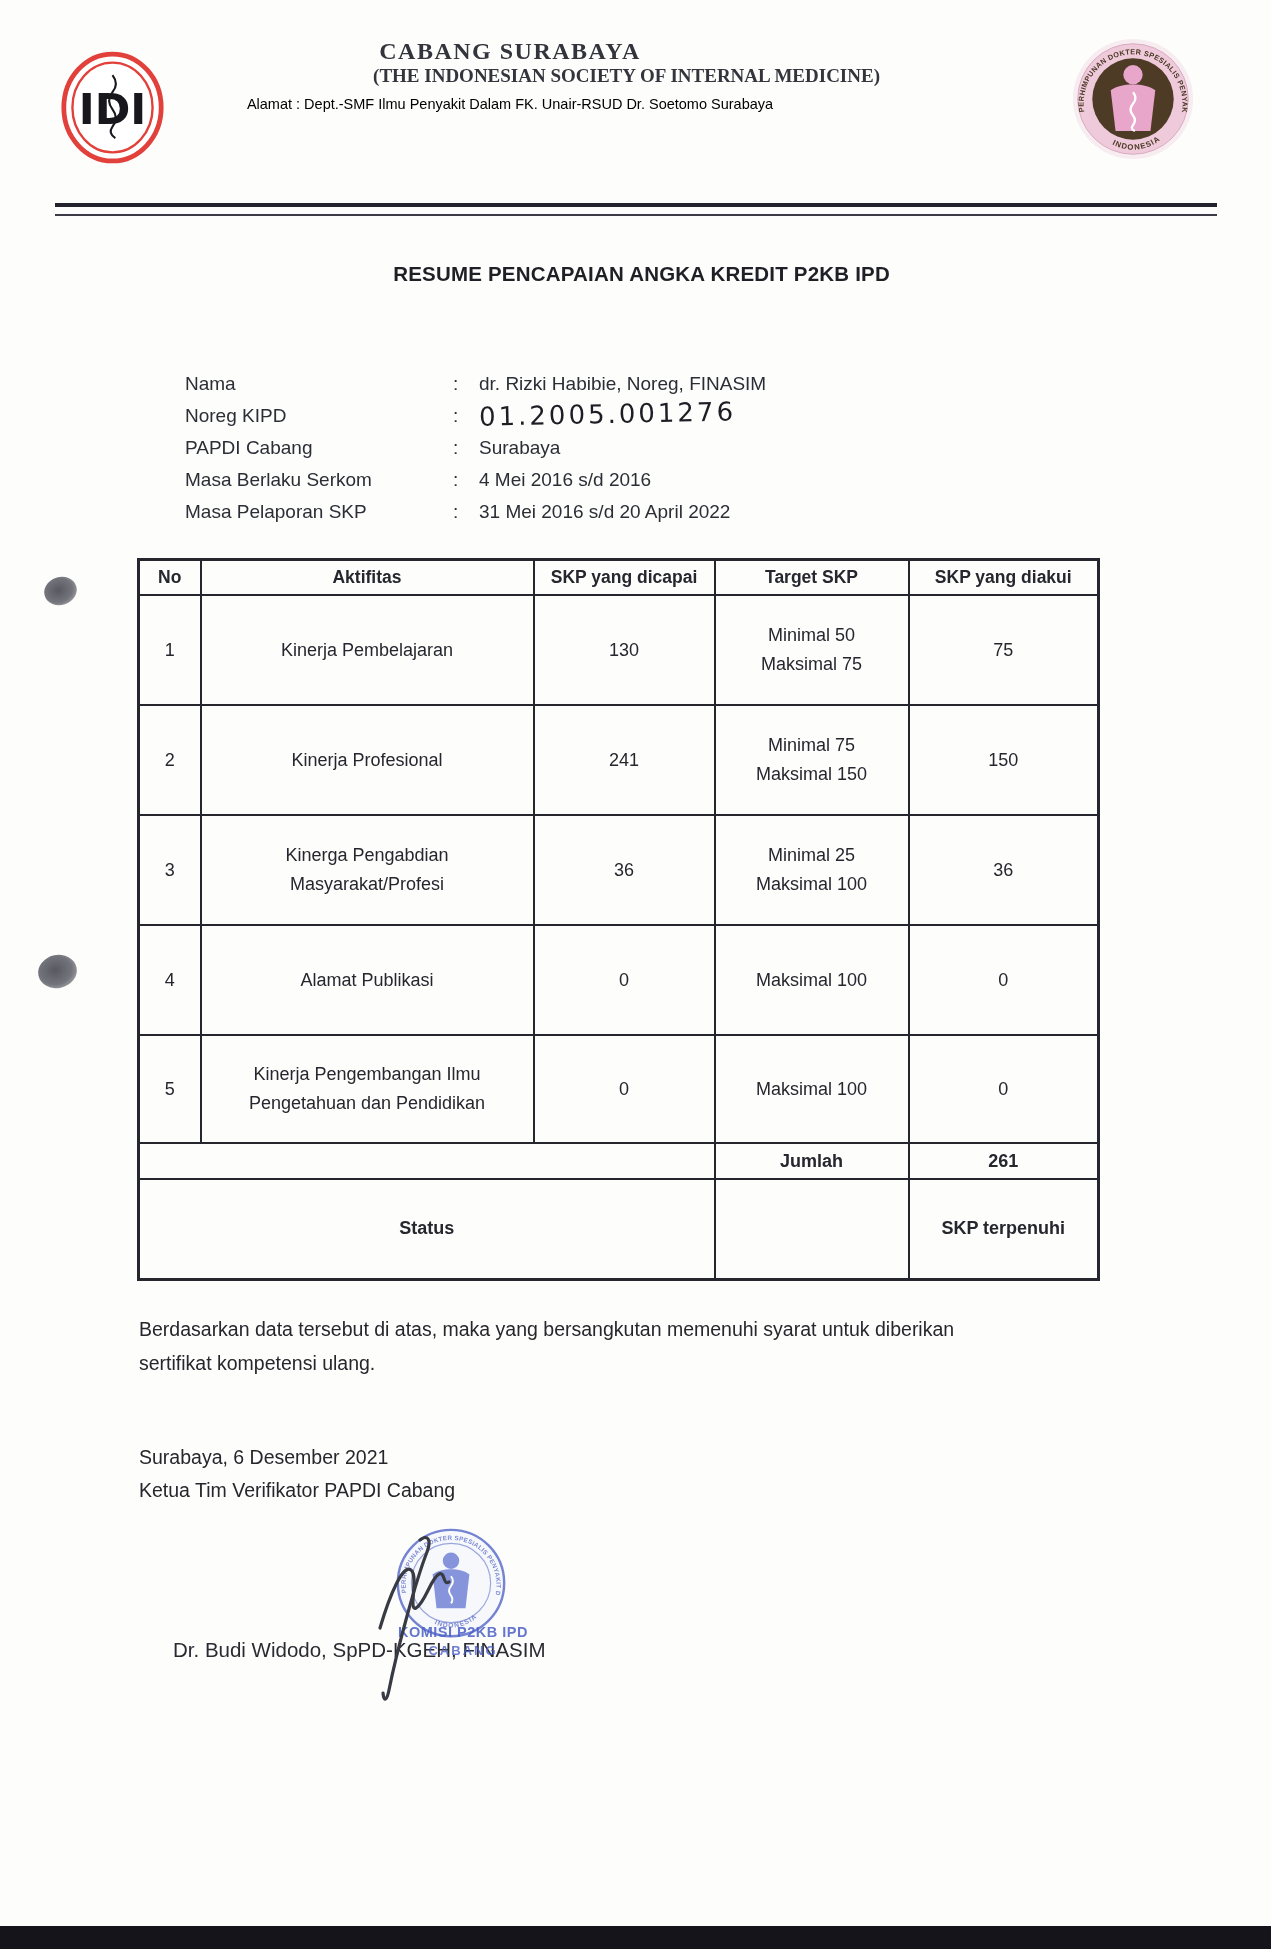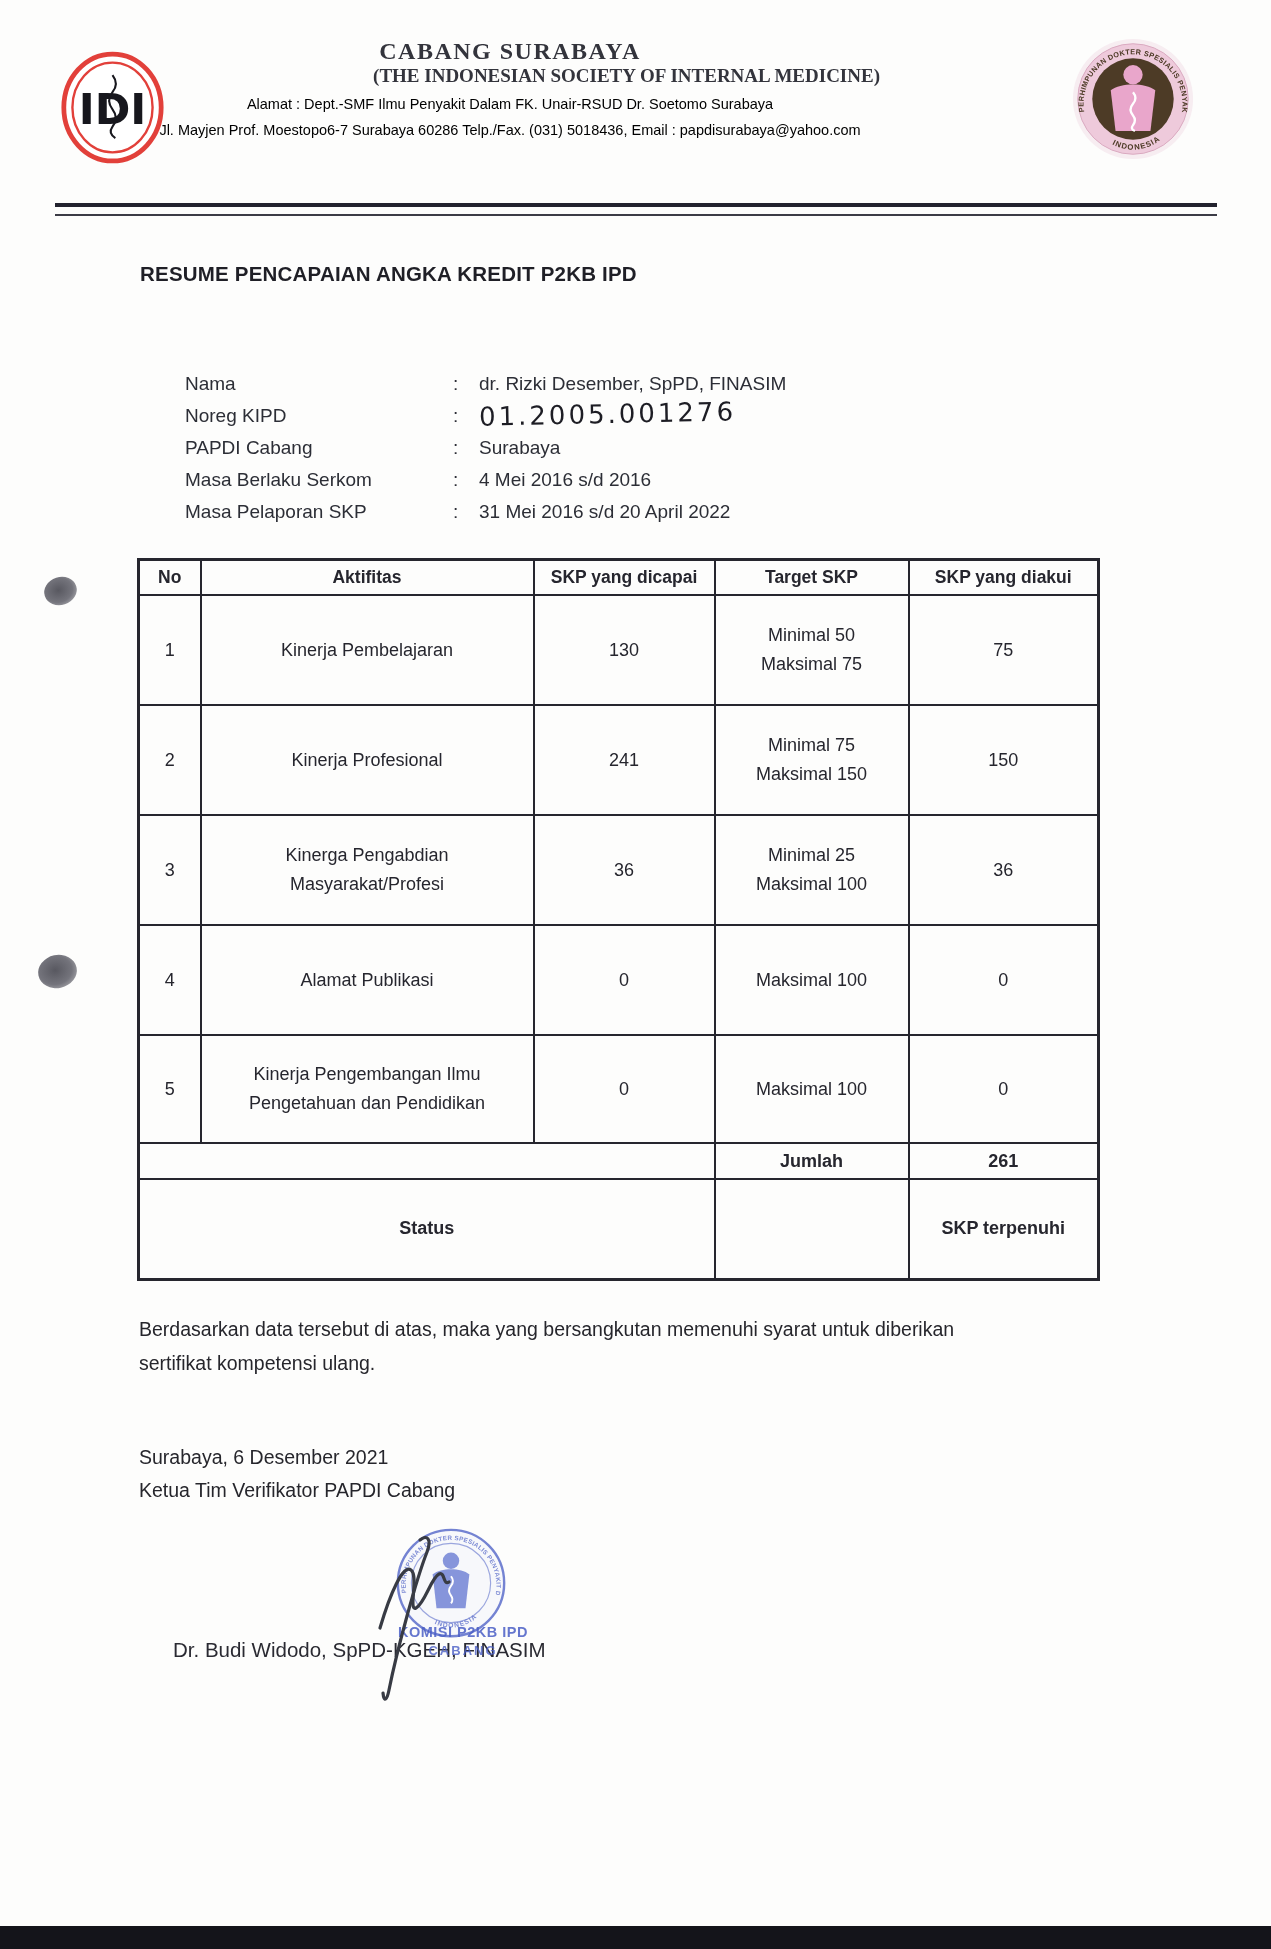--- a/index.html
+++ b/index.html
@@ -12,21 +12,21 @@
   .lh-abbrev{font-size:23px;font-weight:bold;color:#262628;line-height:26px;margin-top:1px;}
   .lh-branch{font-family:"Liberation Serif",serif;font-size:24px;font-weight:bold;letter-spacing:1.5px;color:#33343c;line-height:27px;}
   .lh-eng{font-family:"Liberation Serif",serif;font-size:19px;font-weight:bold;color:#33343c;line-height:22px;text-align:right;}
   .lh-addr{font-size:14.5px;color:#000000;line-height:18px;margin-top:8px;}
   .idi-logo{position:absolute;left:60px;top:50px;}
   .papdi-logo{position:absolute;left:1070px;top:36px;}
   .header-rule{position:absolute;left:55px;top:203px;width:1162px;height:7px;
                border-top:4px solid #23232e;border-bottom:2px solid #3c3c46;}
 
   
-  .doc-title{position:absolute;left:140px;top:262px;width:750px;text-align:left;
+  .doc-title{position:absolute;left:140px;top:262px;width:750px;text-align:right;
              font-size:20.5px;font-weight:bold;color:#1f1f26;letter-spacing:0.2px;}
   .details{position:absolute;left:185px;top:368px;font-size:19px;color:#2c2e36;}
   .d-row{display:flex;height:32px;align-items:center;}
   .d-label{width:268px;}
   .d-colon{width:26px;}
   .d-value{white-space:nowrap;}
   .handwritten{font-family:"DejaVu Sans",sans-serif;font-size:26px;letter-spacing:3px;
                color:#1d1d24;transform:rotate(-1.2deg);position:relative;top:-2px;}
 
   
@@ -75,21 +75,20 @@
       <ellipse cx="55" cy="60" rx="42" ry="47" fill="#ffffff" stroke="#e2403a" stroke-width="2.5"></ellipse>
       <text x="55" y="77" text-anchor="middle" font-family="DejaVu Sans, sans-serif" font-weight="bold" font-size="45" fill="#17171d">IDI</text>
       <path d="M55 26 q7 9 0 18 q-7 9 0 18 q7 9 0 18 q-5 7 3 12" stroke="#17171d" stroke-width="2.2" fill="none"></path>
     </svg>
   </div>
 
   <div class="lh-center">
     <div class="lh-branch">CABANG SURABAYA</div>
     <div class="lh-eng">(THE INDONESIAN SOCIETY OF INTERNAL MEDICINE)</div>
     <div class="lh-addr">Alamat : Dept.-SMF Ilmu Penyakit Dalam FK. Unair-RSUD Dr. Soetomo Surabaya</div>
-    <div class="lh-addr">Jl. Mayjen Prof. Moestopo6-7 Surabaya 60286 Telp./Fax. (031) 5018436, Email : papdisurabaya@yahoo.com</div>
   </div>
 
   <div class="papdi-logo">
     <svg width="126" height="126" viewBox="0 0 130 130">
       <defs>
         <path id="ringTop" d="M 15,80 A 51,51 0 1 1 115,80"></path>
         <path id="ringBot" d="M 30,100 A 44,44 0 0 0 100,100"></path>
       </defs>
       <circle cx="65" cy="65" r="62" fill="#f7edf1"></circle>
       <circle cx="65" cy="65" r="57" fill="#eecadb" stroke="#d9a8bf" stroke-width="1"></circle>
@@ -107,21 +106,21 @@
   </div>
 
   <div class="header-rule"></div>
 
   <div class="doc-title">RESUME PENCAPAIAN ANGKA KREDIT P2KB IPD</div>
 
   <div class="details">
     <div class="d-row">
       <span class="d-label">Nama</span>
       <span class="d-colon">:</span>
-      <span class="d-value">dr. Rizki Desember, SpPD, FINASIM</span>
+      <span class="d-value">dr. Rizki Habibie, Noreg, FINASIM</span>
     </div>
     <div class="d-row">
       <span class="d-label">Noreg KIPD</span>
       <span class="d-colon">:</span>
       <span class="d-value handwritten">01.2005.001276</span>
     </div>
     <div class="d-row">
       <span class="d-label">PAPDI Cabang</span>
       <span class="d-colon">:</span>
       <span class="d-value">Surabaya</span>

